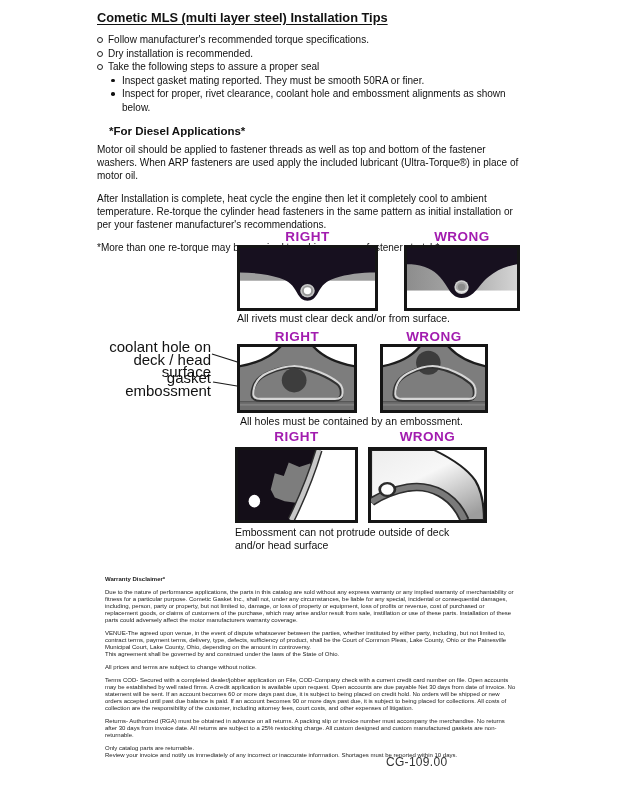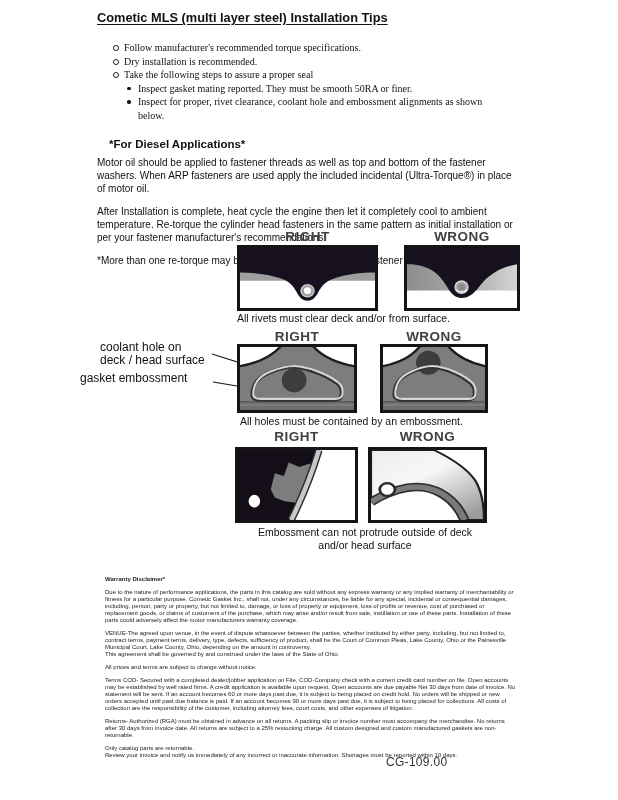--- a/index.html
+++ b/index.html
@@ -3,36 +3,36 @@
 <meta charset="utf-8">
 <style>
   html,body{margin:0;padding:0;}
   body{width:618px;height:800px;background:#e8e8e8;}
   .page{position:relative;width:618px;height:800px;background:#ffffff;overflow:hidden;
         font-family:"Liberation Sans", sans-serif;color:#111;}
   
   .top-block{position:absolute;left:97px;top:10px;width:424px;}
   .doc-title{font-size:12.8px;font-weight:bold;margin:0 0 8px 0;
              text-decoration:underline;text-underline-offset:2px;}
-  ul.tips{list-style:none;margin:16px;padding:0;font-size:10px;font-family:Liberation Serif, serif;}
+  ul.tips{list-style:none;margin:0;padding:0;font-size:10px;}
   ul.tips li{line-height:13.5px;position:relative;padding-left:11px;}
   ul.tips li.sub{padding-left:25px;}
   .o-bullet{position:absolute;left:0;top:4px;width:4px;height:4px;border:1px solid #222;
             border-radius:50%;display:inline-block;}
   .d-bullet{position:absolute;left:14px;top:5px;width:3.5px;height:3.5px;background:#111;
             border-radius:50%;display:inline-block;}
   .diesel-heading{font-size:11.5px;font-weight:bold;margin:11px 0 6px 12px;}
   .body-p{font-size:10px;line-height:13px;margin:0 0 10px 0;}
   
   .dg-header{position:absolute;font-size:13.5px;font-weight:bold;letter-spacing:0.5px;
-             text-align:center;color:#404040;}
+             text-align:center;color:#a21caf;}
   .panel{position:absolute;border:3px solid #151515;background:#fff;}
   .panel svg{display:block;width:100%;height:100%;}
   .dg-caption{position:absolute;font-size:10.5px;line-height:12.5px;font-weight:500;color:#111;}
-  .callout{position:absolute;font-size:12px;line-height:12.5px;color:#111;}
+  .callout{position:absolute;font-size:15px;line-height:12.5px;text-align:right;color:#111;}
   .callout-lines{position:absolute;left:205px;top:340px;pointer-events:none;}
   
   .legal{position:absolute;left:105px;top:576px;width:412px;color:#222;}
   .legal-h{font-size:6px;font-weight:bold;margin:0 0 7px 0;}
   .legal-p{font-size:6px;line-height:7px;margin:0 0 6px 0;}
   .legal-p.no-gap{margin:0;}
   
   .page-code{position:absolute;left:386px;top:755px;font-size:12px;color:#333;letter-spacing:0.3px;}
 </style>
 </head>
@@ -43,21 +43,21 @@
   <div class="top-block">
     <h1 class="doc-title">Cometic MLS (multi layer steel) Installation Tips</h1>
     <ul class="tips">
       <li><span class="o-bullet"></span><span>Follow manufacturer's recommended torque specifications.</span></li>
       <li><span class="o-bullet"></span><span>Dry installation is recommended.</span></li>
       <li><span class="o-bullet"></span><span>Take the following steps to assure a proper seal</span></li>
       <li class="sub"><span class="d-bullet"></span><span>Inspect gasket mating reported.  They must be smooth 50RA or finer.</span></li>
       <li class="sub"><span class="d-bullet"></span><span>Inspect for proper, rivet clearance, coolant hole and embossment alignments as shown below.</span></li>
     </ul>
     <h2 class="diesel-heading">*For Diesel Applications*</h2>
-    <p class="body-p">Motor oil should be applied to fastener threads as well as top and bottom of the fastener washers. When ARP fasteners are used apply the included incidental (Ultra-Torque®) in place of motor oil.</p>
+    <p class="body-p">Motor oil should be applied to fastener threads as well as top and bottom of the fastener washers. When ARP fasteners are used apply the included lubricant (Ultra-Torque®) in place of motor oil.</p>
     <p class="body-p">After Installation is complete, heat cycle the engine then let it completely cool to ambient temperature. Re-torque the cylinder head fasteners in the same pattern as initial installation or per your fastener manufacturer's recommendations.</p>
     <p class="body-p">*More than one re-torque may be required to achieve proper fastener stretch*</p>
   </div>
 
   <div class="dg-header" style="left:237px;top:229px;width:141px;">RIGHT</div>
   <div class="dg-header" style="left:404px;top:229px;width:116px;">WRONG</div>
 
   <div class="panel" style="left:237px;top:245px;width:135px;height:60px;">
     <svg viewBox="0 0 140 66" preserveAspectRatio="none">
       <rect width="140" height="66" fill="#ffffff"></rect>
@@ -154,21 +154,21 @@
             <stop offset="1" stop-color="#9d9d9d"></stop>
         </linearGradient>
       </defs>
       <rect width="104" height="78" fill="#ffffff"></rect>
       <path d="M0,0 H58 C75,10 88,20 96,34 C102,46 104,60 104,78 H86 C76,50 55,38 34,42 C20,45 8,52 0,58 Z" fill="url(#g3)" stroke="#1f1f1f" stroke-width="2"></path>
       <path d="M86,78 C76,50 55,38 34,42 C20,45 8,52 0,58" fill="none" stroke="#2d2d2d" stroke-width="9.5"></path>
       <path d="M86,78 C76,50 55,38 34,42 C20,45 8,52 0,58" fill="none" stroke="#7a7a7a" stroke-width="6"></path>
       <circle cx="15" cy="44" r="7" fill="#fdfdfd" stroke="#2a2a2a" stroke-width="2.5"></circle>
     </svg>
   </div>
-  <div class="dg-caption" style="left:235px;top:526px;width:260px;text-align:center;">
+  <div class="dg-caption" style="left:235px;top:526px;width:260px;">
     <div>Embossment can not protrude outside of deck</div>
     <div>and/or head surface</div>
   </div>
 
   <div class="legal">
     <div class="legal-h">Warranty Disclaimer*</div>
     <p class="legal-p">Due to the nature of performance applications, the parts in this catalog are sold without any express warranty or any implied warranty of merchantability or fitness for a particular purpose.  Cometic Gasket Inc., shall not, under any circumstances, be liable for any special, incidental or consequential damages, including, person, party or property, but not limited to, damage, or loss of property or equipment, loss of profits or revenue, cost of purchased or replacement goods, or claims of customers of the purchase, which may arise and/or result from sale, instillation or use of these parts.  Installation of these parts could adversely affect the motor manufacturers warranty coverage.</p>
     <p class="legal-p no-gap">VENUE-The agreed upon venue, in the event of dispute whatsoever between the parties, whether instituted by either party, including, but not limited to, contract terms, payment terms, delivery, type, defects, sufficiency of product, shall be the Court of Common Pleas, Lake County, Ohio or the Painesville Municipal Court, Lake County, Ohio, depending on the amount in controversy.</p>
     <p class="legal-p">This agreement shall be governed by and construed under the laws of the State of Ohio.</p>
     <p class="legal-p">All prices and terms are subject to change without notice.</p>

